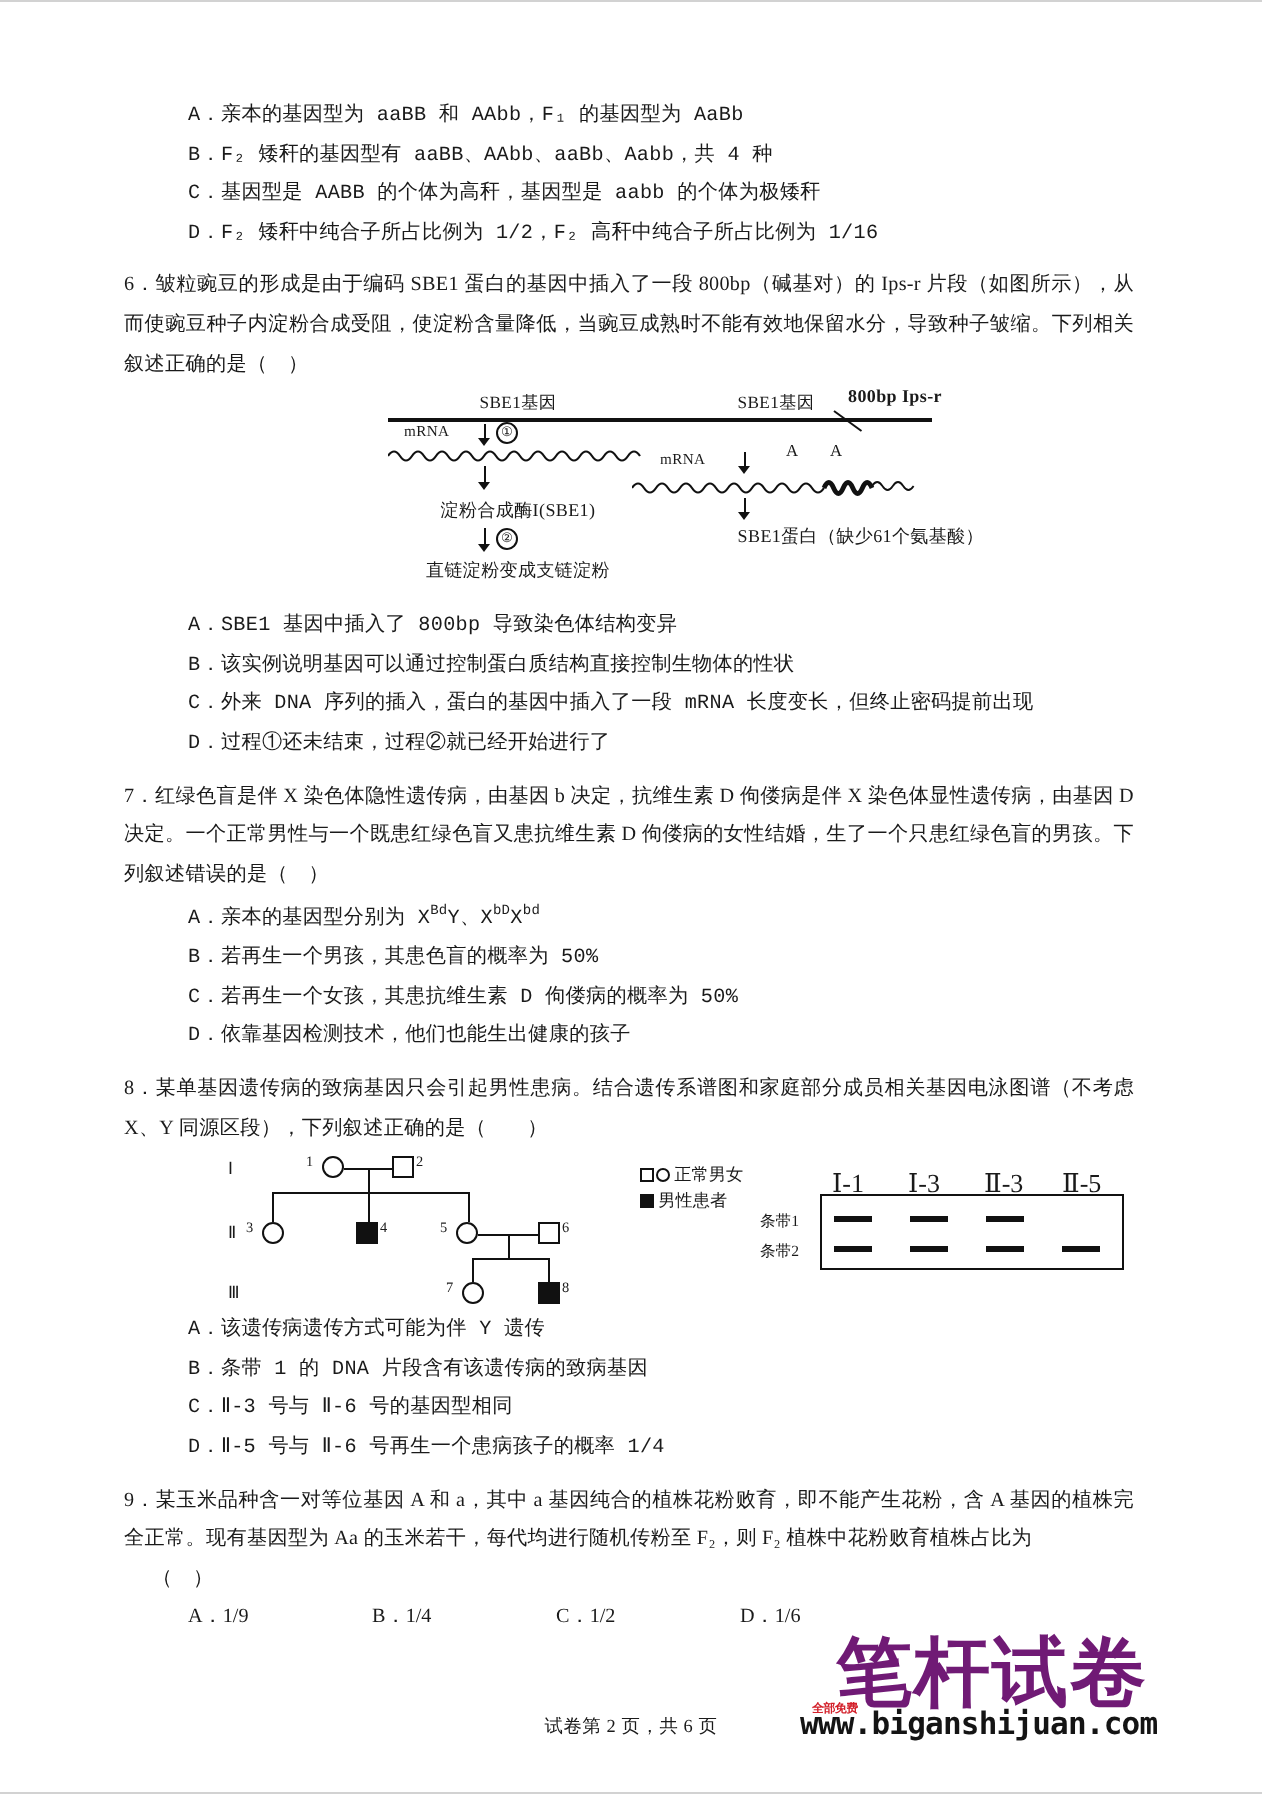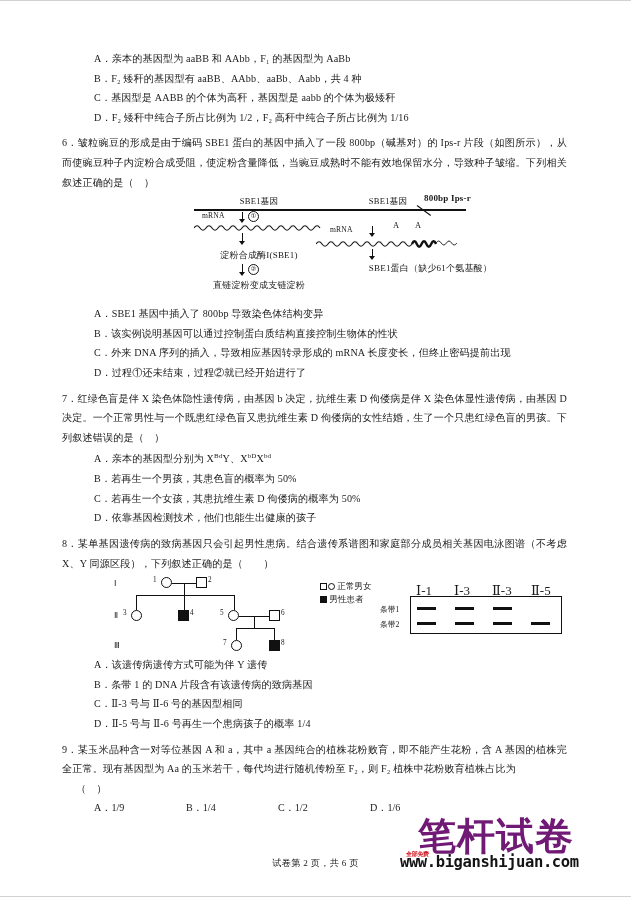--- a/index.html
+++ b/index.html
@@ -41,20 +41,21 @@
     margin: 0;
   }
   .opts { margin: 0; }
   .opt {
     font-size: 10.1px;
     line-height: 19.6px;
     padding-left: 32px;
     text-indent: -0px;
     letter-spacing: 0.15px;
     white-space: nowrap;
+    font-family: Liberation Mono, monospace;
   }
   sub, sup { font-size: 7px; }
   .gap-s { height: 6px; }
 
   
   .optrow {
     font-size: 10.1px;
     line-height: 19.6px;
     padding-left: 32px;
     display: flex;
@@ -326,21 +327,21 @@
           <span class="vline" style="left:58px; top:0px; height:8px;"></span>
           <span class="tri" style="left:54.8px; top:7px;"></span>
         </div>
         <div class="geneLabel" style="font-size:9px; width:178px; text-align:right;">SBE1蛋白（缺少61个氨基酸）</div>
       </div>
     </div>
 
     <div class="opts">
       <div class="opt">A．SBE1 基因中插入了 800bp 导致染色体结构变异</div>
       <div class="opt">B．该实例说明基因可以通过控制蛋白质结构直接控制生物体的性状</div>
-      <div class="opt">C．外来 DNA 序列的插入，导致相应基因转录形成的 mRNA 长度变长，但终止密码提前出现</div>
+      <div class="opt">C．外来 DNA 序列的插入，蛋白的基因中插入了一段 mRNA 长度变长，但终止密码提前出现</div>
       <div class="opt">D．过程①还未结束，过程②就已经开始进行了</div>
     </div>
 
     <div class="gap-s"></div>
 
     <p class="qstem">7．红绿色盲是伴 X 染色体隐性遗传病，由基因 b 决定，抗维生素 D 佝偻病是伴 X 染色体显性遗传病，由基因 D 决定。一个正常男性与一个既患红绿色盲又患抗维生素 D 佝偻病的女性结婚，生了一个只患红绿色盲的男孩。下列叙述错误的是（　）</p>
     <div class="opts">
       <div class="opt"><span>A．亲本的基因型分别为 X</span><sup>Bd</sup><span>Y、X</span><sup>bD</sup><span>X</span><sup>bd</sup></div>
       <div class="opt">B．若再生一个男孩，其患色盲的概率为 50%</div>
       <div class="opt">C．若再生一个女孩，其患抗维生素 D 佝偻病的概率为 50%</div>

